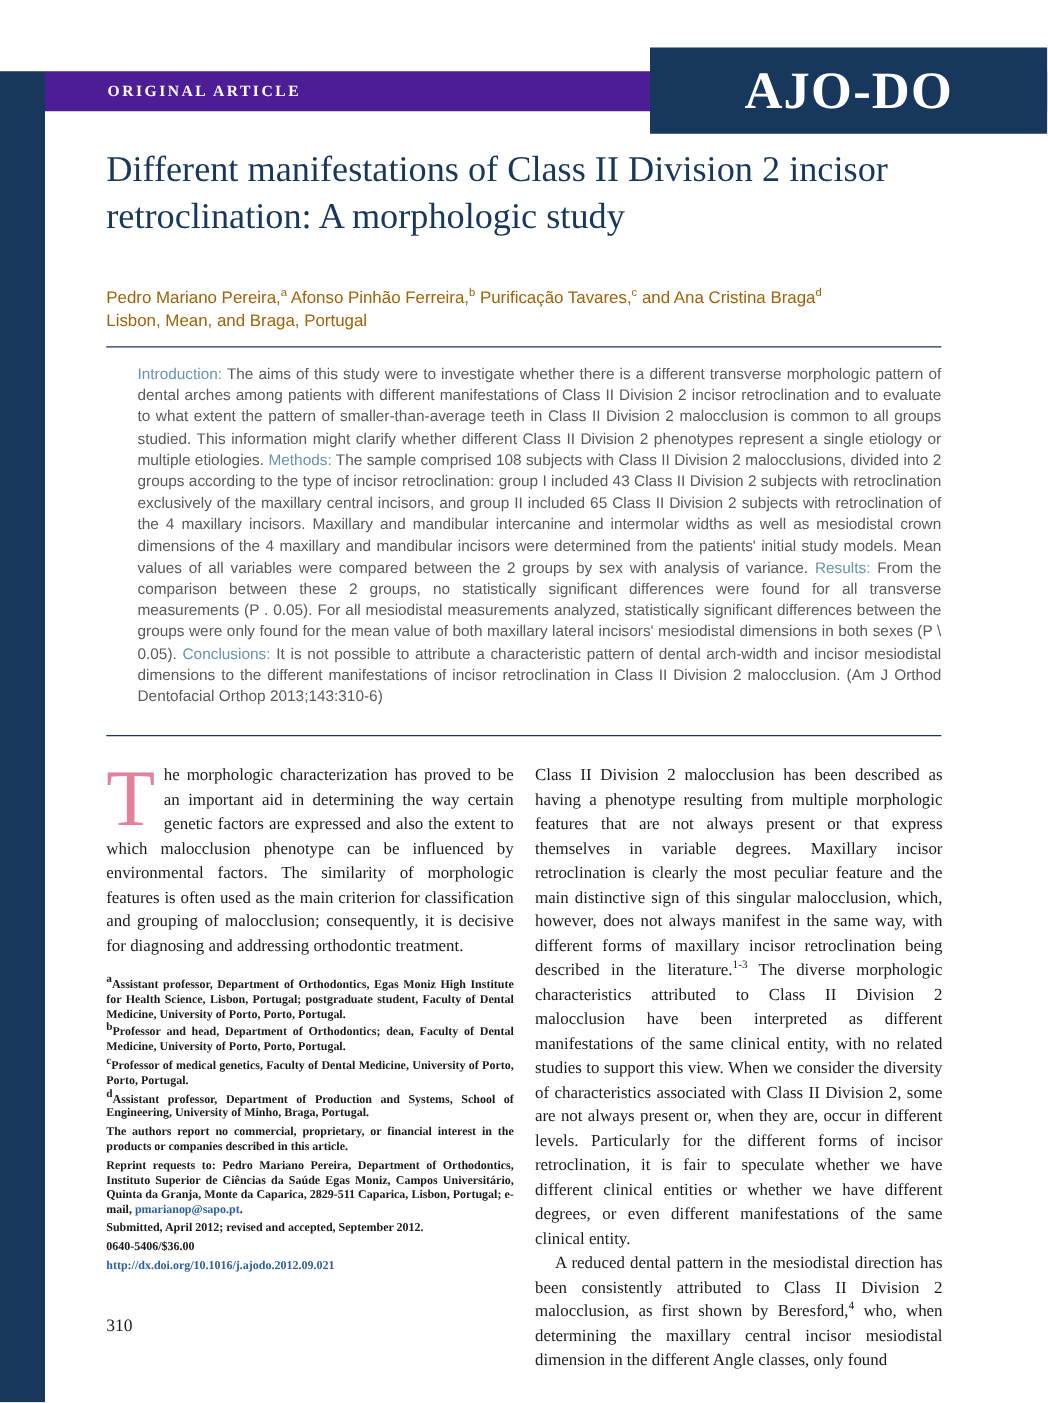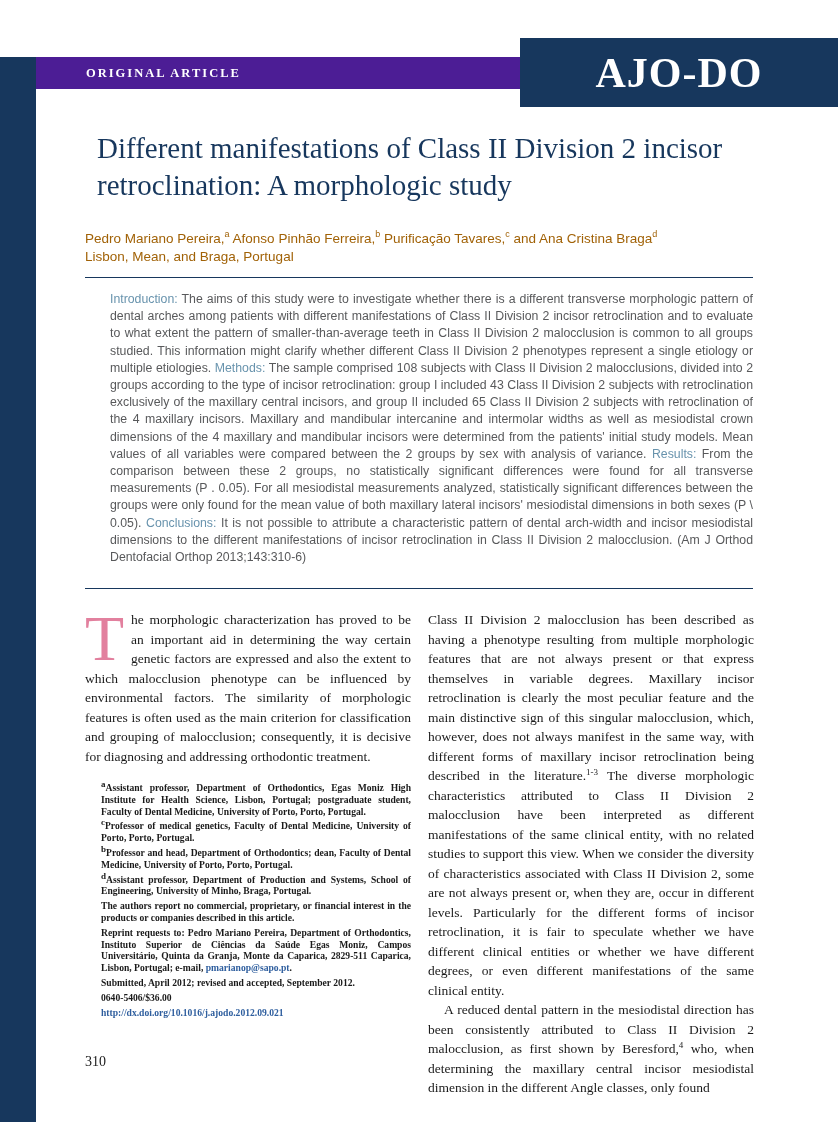--- a/index.html
+++ b/index.html
@@ -47,21 +47,21 @@
     color: #ffffff;
     font-family: "Liberation Serif", serif;
     font-size: 42px;
     font-weight: bold;
     letter-spacing: 1px;
   }
   .title {
     position: absolute;
     left: 85px; top: 118px;
     width: 665px;
-    margin: 12px;
+    margin: 0;
     font-family: "Liberation Serif", serif;
     font-weight: normal;
     font-size: 29px;
     line-height: 37px;
     color: #17375d;
   }
   .authors {
     position: absolute;
     left: 85px; top: 229px;
     width: 665px;
@@ -118,21 +118,21 @@
   .indent { text-indent: 16px; }
   .footnotes {
     margin-top: 16px;
     font-family: "Liberation Serif", serif;
     font-weight: bold;
     font-size: 9.6px;
     line-height: 11.8px;
     color: #000000;
   }
   .footnotes p {
-    margin: 0 0 3px 16px;
+    margin: 0 0 3px 0;
     font-size: 9.6px;
     line-height: 11.8px;
     text-align: justify;
   }
   .footnotes sup { font-size: 7px; line-height: 0; }
   .link { color: #2e5e9e; text-decoration: none; font-weight: bold; cursor: pointer; }
   .page-number {
     position: absolute;
     left: 85px; top: 1054px;
     font-family: "Liberation Serif", serif;
@@ -166,22 +166,22 @@
 
   <div class="abstract"><span class="ab-label">Introduction:</span><span> The aims of this study were to investigate whether there is a different transverse morphologic pattern of dental arches among patients with different manifestations of Class II Division 2 incisor retroclination and to evaluate to what extent the pattern of smaller-than-average teeth in Class II Division 2 malocclusion is common to all groups studied. This information might clarify whether different Class II Division 2 phenotypes represent a single etiology or multiple etiologies. </span><span class="ab-label">Methods:</span><span> The sample comprised 108 subjects with Class II Division 2 malocclusions, divided into 2 groups according to the type of incisor retroclination: group I included 43 Class II Division 2 subjects with retroclination exclusively of the maxillary central incisors, and group II included 65 Class II Division 2 subjects with retroclination of the 4 maxillary incisors. Maxillary and mandibular intercanine and intermolar widths as well as mesiodistal crown dimensions of the 4 maxillary and mandibular incisors were determined from the patients' initial study models. Mean values of all variables were compared between the 2 groups by sex with analysis of variance. </span><span class="ab-label">Results:</span><span> From the comparison between these 2 groups, no statistically significant differences were found for all transverse measurements (P . 0.05). For all mesiodistal measurements analyzed, statistically significant differences between the groups were only found for the mean value of both maxillary lateral incisors' mesiodistal dimensions in both sexes (P \ 0.05). </span><span class="ab-label">Conclusions:</span><span> It is not possible to attribute a characteristic pattern of dental arch-width and incisor mesiodistal dimensions to the different manifestations of incisor retroclination in Class II Division 2 malocclusion.</span><span> (Am J Orthod Dentofacial Orthop 2013;143:310-6)</span></div>
 
   <div class="rule rule-bottom"></div>
 
   <div class="col col-left">
     <p><span class="dropcap">T</span><span>he morphologic characterization has proved to be an important aid in determining the way certain genetic factors are expressed and also the extent to which malocclusion phenotype can be influenced by environmental factors. The similarity of morphologic features is often used as the main criterion for classification and grouping of malocclusion; consequently, it is decisive for diagnosing and addressing orthodontic treatment.</span></p>
 
     <div class="footnotes">
       <p><sup>a</sup><span>Assistant professor, Department of Orthodontics, Egas Moniz High Institute for Health Science, Lisbon, Portugal; postgraduate student, Faculty of Dental Medicine, University of Porto, Porto, Portugal.</span></p>
+      <p><sup>b</sup><span>Professor and head, Department of Orthodontics; dean, Faculty of Dental Medicine, University of Porto, Porto, Portugal.</span></p>
       <p><sup>c</sup><span>Professor of medical genetics, Faculty of Dental Medicine, University of Porto, Porto, Portugal.</span></p>
-      <p><sup>b</sup><span>Professor and head, Department of Orthodontics; dean, Faculty of Dental Medicine, University of Porto, Porto, Portugal.</span></p>
       <p><sup>d</sup><span>Assistant professor, Department of Production and Systems, School of Engineering, University of Minho, Braga, Portugal.</span></p>
       <p>The authors report no commercial, proprietary, or financial interest in the products or companies described in this article.</p>
       <p><span>Reprint requests to: Pedro Mariano Pereira, Department of Orthodontics, Instituto Superior de Ciências da Saúde Egas Moniz, Campos Universitário, Quinta da Granja, Monte da Caparica, 2829-511 Caparica, Lisbon, Portugal; e-mail, </span><a class="link">pmarianop@sapo.pt</a><span>.</span></p>
       <p>Submitted, April 2012; revised and accepted, September 2012.</p>
       <p>0640-5406/$36.00</p>
       <p><a class="link">http://dx.doi.org/10.1016/j.ajodo.2012.09.021</a></p>
     </div>
   </div>
 
   <div class="col col-right">

